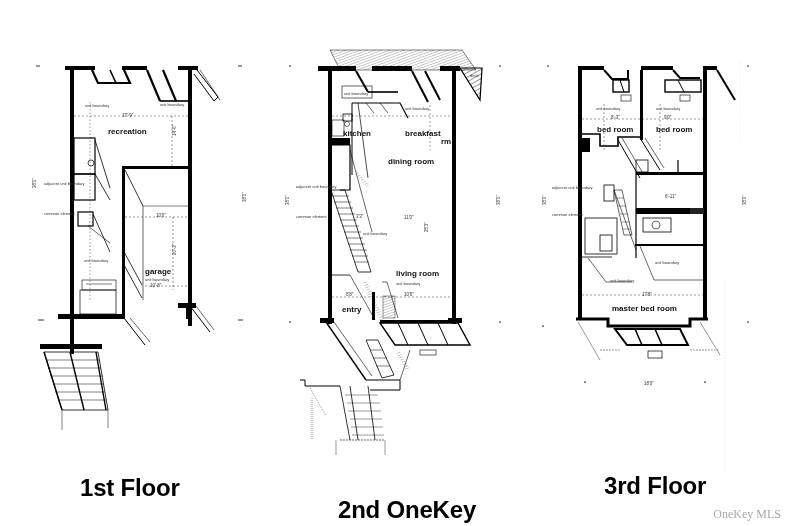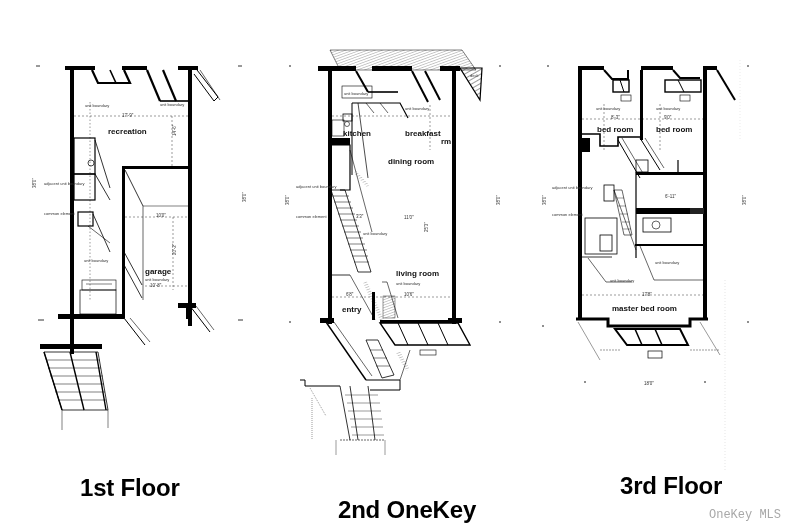--- a/index.html
+++ b/index.html
@@ -3,21 +3,21 @@
 <meta charset="utf-8">
 <style>
   html, body { margin: 0; padding: 0; background: #ffffff; }
   body { width: 787px; height: 526px; position: relative; overflow: hidden; font-family: "Liberation Sans", sans-serif; }
   .plan { position: absolute; top: 0; left: 0; }
   svg text { font-family: "Liberation Sans", sans-serif; fill: #111; }
   .room-lbl { font-size: 8px; font-weight: bold; }
   .tiny { font-size: 4px; fill: #333; }
   .dim { font-size: 4.5px; fill: #333; }
   .floor-title { position: absolute; font-family: "Liberation Sans", sans-serif; font-weight: bold; font-size: 24px; color: #000; letter-spacing: -0.2px; }
-  .watermark { position: absolute; right: 6px; bottom: 4px; font-family: Liberation Mono, monospace; font-size: 12px; color: #a8a8a8; margin-left: 8px; }
+  .watermark { position: absolute; right: 6px; bottom: 4px; font-family: Liberation Serif, serif; font-size: 12px; color: #a8a8a8; margin-left: 8px; }
 </style>
 </head>
 <body>
 
 <svg class="plan" width="787" height="526" viewBox="0 0 787 526">
   <defs>
     <pattern id="hatch" width="4" height="4" patternUnits="userSpaceOnUse" patternTransform="rotate(60)">
       <line x1="0" y1="0" x2="0" y2="4" stroke="#000" stroke-width="0.8"></line>
     </pattern>
     <pattern id="fine-hatch" width="2.5" height="2.5" patternUnits="userSpaceOnUse" patternTransform="rotate(70)">
@@ -334,15 +334,15 @@
     <circle cx="748" cy="66" r="0.8" fill="#000"></circle>
     <circle cx="748" cy="322" r="0.8" fill="#000"></circle>
     <circle cx="543" cy="326" r="0.8" fill="#000"></circle>
     <circle cx="585" cy="382" r="0.8" fill="#000"></circle>
     <circle cx="705" cy="382" r="0.8" fill="#000"></circle>
   </g>
 </svg>
 
 <div class="floor-title" style="left:80px; top:474px;">1st Floor</div>
 <div class="floor-title" style="left:338px; top:496px;">2nd OneKey</div>
-<div class="floor-title" style="left:620px; top:472px;">3rd Floor</div>
+<div class="floor-title" style="left:604px; top:472px;">3rd Floor</div>
 
 <div class="watermark">OneKey MLS</div>
 
 </body></html>

